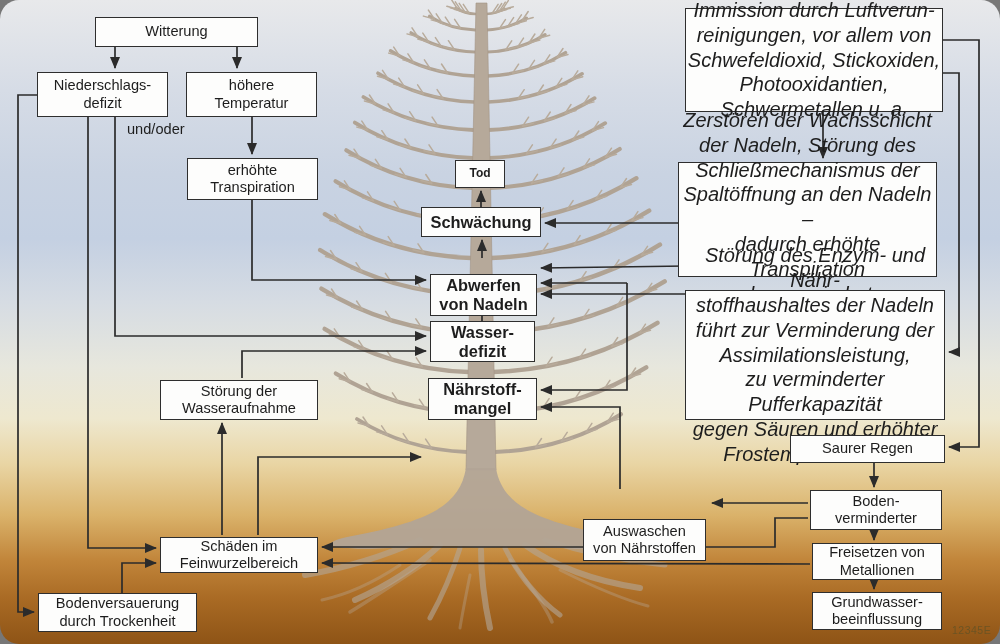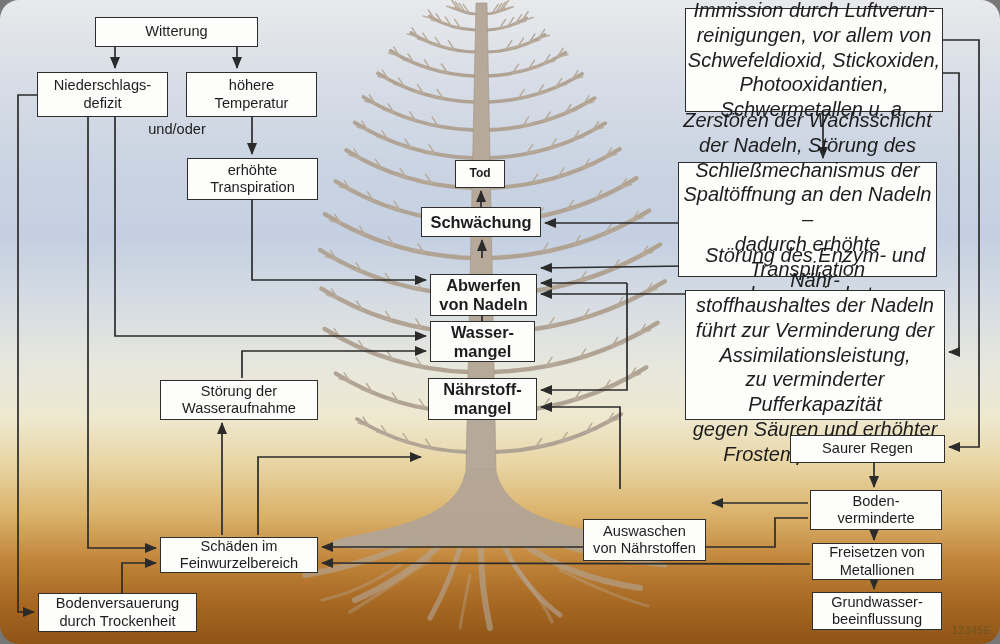--- a/index.html
+++ b/index.html
@@ -15,21 +15,21 @@
   svg.layer{position:absolute;left:0;top:0;width:1000px;height:644px;}
   .node{
     position:absolute;display:flex;align-items:center;justify-content:center;
     background:#fdfdfc;border:1.6px solid #2e2e2e;box-sizing:border-box;
     text-align:center;color:#1d1d1d;font-size:14.6px;line-height:1.18;
     white-space:pre-line;z-index:3;
   }
   .node.big{font-size:20px;line-height:1.24;font-style:italic;}
   .node.bold{font-weight:bold;font-size:16.4px;line-height:1.13;}
   .floating-label{
-    position:absolute;z-index:3;color:#1d1d1d;font-size:14.6px;text-align:center;
+    position:absolute;z-index:3;color:#1d1d1d;font-size:14.6px;
   }
   .watermark{
     position:absolute;z-index:3;color:#6d5423;font-size:10.5px;letter-spacing:.5px;
   }
 </style>
 </head>
 <body>
 
 <div class="stage">
 
@@ -254,21 +254,21 @@
   <div class="node" style="left:186px;top:72px;width:131px;height:45px">höhere
 Temperatur</div>
   <div class="node" style="left:187px;top:158px;width:131px;height:42px">erhöhte
 Transpiration</div>
 
   <div class="node bold" style="left:455px;top:160px;width:50px;height:28px;font-size:12px">Tod</div>
   <div class="node bold" style="left:421px;top:207px;width:120px;height:30px">Schwächung</div>
   <div class="node bold" style="left:430px;top:274px;width:107px;height:42px">Abwerfen
 von Nadeln</div>
   <div class="node bold" style="left:430px;top:321px;width:105px;height:41px">Wasser-
-mangel</div>
+defizit</div>
   <div class="node bold" style="left:428px;top:378px;width:109px;height:42px">Nährstoff-
 mangel</div>
 
   <div class="node" style="left:160px;top:380px;width:158px;height:40px">Störung der
 Wasseraufnahme</div>
 
   <div class="node big" style="left:685px;top:8px;width:258px;height:104px">Immission durch Luftverun-
 reinigungen, vor allem von
 Schwefeldioxid, Stickoxiden,
 Photooxidantien,
@@ -284,21 +284,21 @@
 führt zur Verminderung der
 Assimilationsleistung,
 zu verminderter Pufferkapazität
 gegen Säuren und erhöhter
 Frostempfindlichkeit.</div>
 
   <div class="node" style="left:790px;top:435px;width:155px;height:28px">Saurer Regen</div>
   <div class="node" style="left:583px;top:519px;width:123px;height:42px">Auswaschen
 von Nährstoffen</div>
   <div class="node" style="left:810px;top:490px;width:132px;height:40px">Boden-
-verminderte</div>
+verminderter</div>
   <div class="node" style="left:812px;top:543px;width:130px;height:37px">Freisetzen von
 Metallionen</div>
   <div class="node" style="left:812px;top:592px;width:130px;height:38px">Grundwasser-
 beeinflussung</div>
 
   <div class="node" style="left:160px;top:537px;width:158px;height:36px">Schäden im
 Feinwurzelbereich</div>
   <div class="node" style="left:38px;top:593px;width:159px;height:39px">Bodenversauerung
 durch Trockenheit</div>
 

